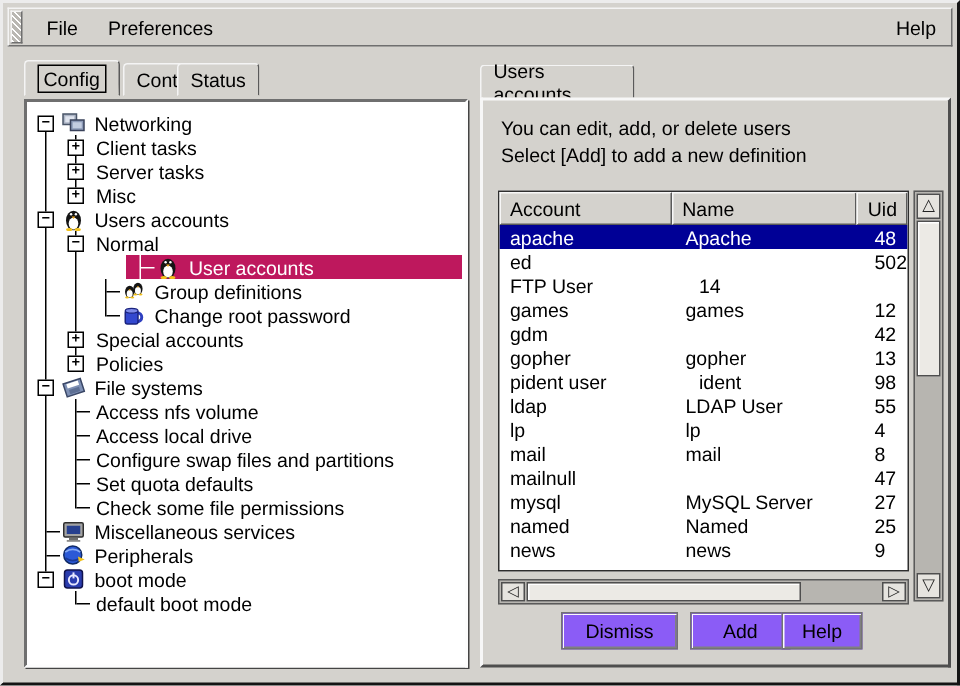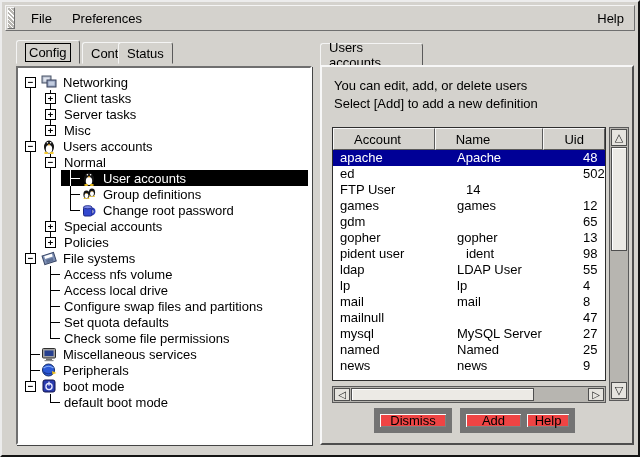--- a/index.html
+++ b/index.html
@@ -50,47 +50,47 @@
   .vbottom::before{content:"";position:absolute;left:9px;top:8px;bottom:0;width:0;border-left:1px solid #000;}
   .tee::before{content:"";position:absolute;left:9px;top:0;bottom:0;width:0;border-left:1px solid #000;}
   .tee::after,.corner::after{content:"";position:absolute;left:10px;right:1px;top:8px;border-top:1px solid #000;}
   .corner::before{content:"";position:absolute;left:9px;top:0;height:9px;width:0;border-left:1px solid #000;}
   .expbox{
     position:absolute;left:4px;top:3px;width:11px;height:11px;
     background:#fff;border:1px solid #000;z-index:2;
     font:bold 9px/9px "DejaVu Sans Mono",monospace;text-align:center;color:#000;
   }
   .tsel{display:flex;align-items:center;flex:1;height:16px;}
-  .tsel.on{background:#000000;color:#fff;}
+  .tsel.on{background:#be185d;color:#fff;margin-left:23px;}
   .tsel.on .tee::before,.tsel.on .tee::after,.tsel.on .corner::before,.tsel.on .corner::after{border-color:#fff;}
   .ticon{width:16px;height:16px;flex:none;margin-right:3px;display:inline-block;}
   .ticon svg{display:block;}
   .tlabel{padding:0 3px;}
   
   .rtab{left:318px;top:41px;width:103px;height:23px;border-bottom-color:#d4d2cd;}
   .rightpanel{
     position:absolute;left:318px;top:63px;width:314px;height:380px;
     background:#d4d2cd;
     border:2px solid;border-color:#f7f7f7 #4e4e4e #4e4e4e #f7f7f7;
   }
   .infotext{position:absolute;left:12px;top:10px;line-height:18px;}
   
   .acct-table{
     position:absolute;left:10px;top:60px;width:274px;height:254px;
     background:#fff;border:1px solid #2e2e2e;overflow:hidden;
   }
   .thead{display:flex;height:22px;background:#d4d2cd;}
   .th{
     border:1px solid;border-color:#f7f7f7 #5a5a5a #5a5a5a #f7f7f7;
-    background:#d4d2cd;padding:2px 20px;display:flex;align-items:center;text-align:right;
+    background:#d4d2cd;padding:2px 6px;display:flex;align-items:center;text-align:right;
   }
   .th-account{width:117px;}
   .th-name{width:126px;}
   .th-uid{flex:1;}
-  .tr{display:flex;height:16px;}
+  .tr{display:flex;height:16px;align-items:center;}
   .tr.sel{background:#000096;color:#fff;}
   .td{padding:0 7px;overflow:hidden;white-space:nowrap;}
   .td-account{width:117px;}
   .td-name{width:126px;}
   .td-uid{flex:1;}
   
   .vscroll{
     position:absolute;left:287px;top:60px;width:20px;height:274px;
     background:#b7b5b0;border:1px solid #5a5a5a;
   }
@@ -118,22 +118,22 @@
   .hscroll .left{left:1px;}
   .hscroll .right{right:1px;}
   .hthumb{
     position:absolute;top:1px;bottom:1px;left:18px;width:183px;
     background:#eceae5;border:1px solid #4e4e4e;
     box-shadow:inset 1px 1px 0 #fff;
   }
   
   .btnrow{position:absolute;left:0;right:0;top:341px;height:26px;}
   .pbtn{
-    position:absolute;height:25px;background:#ef4444;
-    border:6px solid #737373;
+    position:absolute;height:25px;background:#8b5cf6;
+    border:1px solid #737373;
     box-shadow:inset 1px 1px 0 #fafafa, inset -1px -1px 0 #808080;
     display:flex;align-items:center;justify-content:center;cursor:default;
   }
   .btn-dismiss{left:52px;width:78px;}
   .btn-add{left:138px;width:67px;}
   .btn-help{left:199px;width:54px;}
 </style>
 </head>
 <body>
 
@@ -444,21 +444,21 @@
             <span class="td td-uid">14</span>
           </div>
           <div class="tr">
             <span class="td td-account">games</span>
             <span class="td td-name">games</span>
             <span class="td td-uid">12</span>
           </div>
           <div class="tr">
             <span class="td td-account">gdm</span>
             <span class="td td-name"></span>
-            <span class="td td-uid">65</span>
+            <span class="td td-uid">42</span>
           </div>
           <div class="tr">
             <span class="td td-account">gopher</span>
             <span class="td td-name">gopher</span>
             <span class="td td-uid">13</span>
           </div>
           <div class="tr">
             <span class="td td-name">pident user</span>
             <span class="td td-account">ident</span>
             <span class="td td-uid">98</span>

